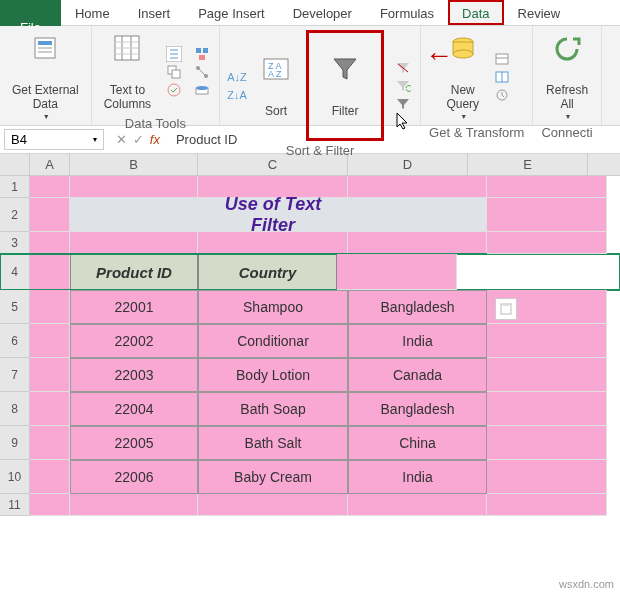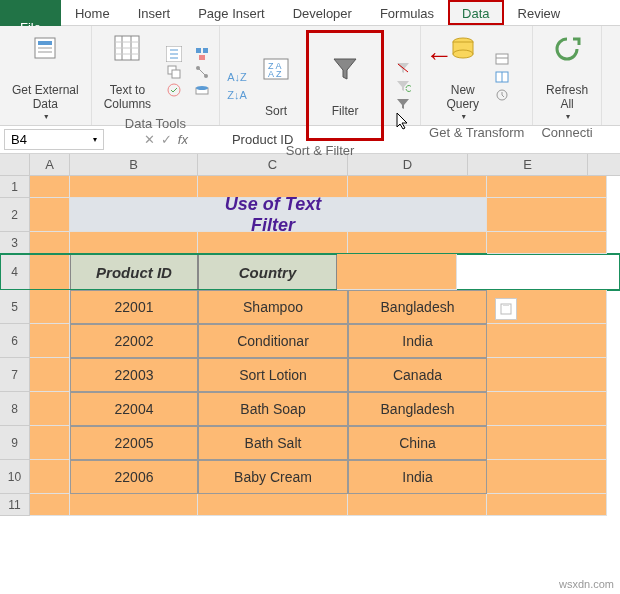--- a/index.html
+++ b/index.html
@@ -20,42 +20,42 @@
 .big-btn { display: flex; flex-direction: column; align-items: center; justify-content: center; font-size: 12px; color: #444; cursor: pointer; padding: 2px 4px; text-align: center; line-height: 1.2; }
 .big-btn .icon-box { width: 32px; height: 32px; margin-bottom: 19px; display: flex; align-items: center; justify-content: center; }
 .small-icons { display: flex; flex-direction: column; }
 .small-icon { width: 18px; height: 18px; display: inline-flex; align-items: center; justify-content: center; }
 .dropdown-arrow { font-size: 8px; margin-left: 2px; }
 
 .filter-highlight { border: 3px solid #c00000; padding: 20px; }
 .red-arrow { position: absolute; top: 10px; left: 425px; color: #c00000; font-size: 28px; font-weight: bold; pointer-events: none; }
 
 
-.formula-row { display: flex; align-items: center; height: 28px; border-bottom: 1px solid #d4d4d4; background: #fff; gap: 28px; }
+.formula-row { display: flex; align-items: center; height: 28px; border-bottom: 1px solid #d4d4d4; background: #fff; }
 .name-box { width: 100px; border: 1px solid #ccc; margin: 2px 4px; display: flex; align-items: center; padding: 2px 6px; font-size: 13px; justify-content: space-between; }
 .fx-icons { display: flex; gap: 6px; padding: 0 8px; color: #999; font-size: 13px; align-items: center; }
-.fx-label { font-style: italic; color: #737373; }
+.fx-label { font-style: italic; color: #c2410c; }
 .formula-input { flex: 1; padding: 2px 8px; font-size: 13px; color: #444; }
 
 
 .col-headers { display: flex; height: 22px; background: #e6e6e6; border-bottom: 1px solid #ccc; }
 .corner { width: 30px; border-right: 1px solid #ccc; background: #e6e6e6; }
 .col-h { border-right: 1px solid #ccc; display: flex; align-items: center; justify-content: center; font-size: 13px; color: #555; background: #e6e6e6; }
 .col-A { width: 40px; }
 .col-B { width: 128px; }
 .col-C { width: 150px; }
 .col-D { width: 120px; }
 .col-E { width: 120px; }
 
 
 .grid { display: flex; flex-direction: column; }
 .row { display: flex; height: 34px; }
 .row.short { height: 22px; }
 .row-h { width: 30px; border-right: 1px solid #ccc; border-bottom: 1px solid #ccc; background: #e6e6e6; display: flex; align-items: center; justify-content: center; font-size: 12px; color: #555; }
-.cell { border-right: 1px solid #e0e0e0; border-bottom: 1px solid #e0e0e0; display: flex; align-items: center; justify-content: center; font-size: 14px; color: #333; background: #fdba74; padding: 0 6px; }
+.cell { border-right: 1px solid #e0e0e0; border-bottom: 1px solid #e0e0e0; display: flex; align-items: center; justify-content: center; font-size: 14px; color: #333; background: #f9a8d4; padding: 0 6px; }
 .cell.col-A { width: 40px; }
 .cell.col-B { width: 128px; }
 .cell.col-C { width: 150px; }
 .cell.col-D { width: 139px; text-align: center; }
 .cell.col-E { width: 120px; position: relative; }
 
 .title-cell { background: #dfe3e8 !important; font-size: 18px; font-style: italic; font-weight: bold; color: #4c1d95; text-align: center; }
 .header-cell { background: #d4dbc8 !important; font-weight: bold; font-style: italic; font-size: 15px; color: #333; border: 1px solid #888 !important; }
 .data-cell { border: 1px solid #999 !important; text-align: center; font-size: 14px; }
 
@@ -344,21 +344,21 @@
     <div class="cell col-A"></div>
     <div class="cell col-B data-cell">22002</div>
     <div class="cell col-C data-cell">Conditionar</div>
     <div class="cell col-D data-cell">India</div>
     <div class="cell col-E"></div>
   </div>
   <div class="row">
     <div class="row-h">7</div>
     <div class="cell col-A"></div>
     <div class="cell col-B data-cell">22003</div>
-    <div class="cell col-C data-cell">Sort Lotion</div>
+    <div class="cell col-C data-cell">Body Lotion</div>
     <div class="cell col-D data-cell">Canada</div>
     <div class="cell col-E"></div>
   </div>
   <div class="row">
     <div class="row-h">8</div>
     <div class="cell col-A"></div>
     <div class="cell col-B data-cell">22004</div>
     <div class="cell col-C data-cell">Bath Soap</div>
     <div class="cell col-D data-cell">Bangladesh</div>
     <div class="cell col-E"></div>

